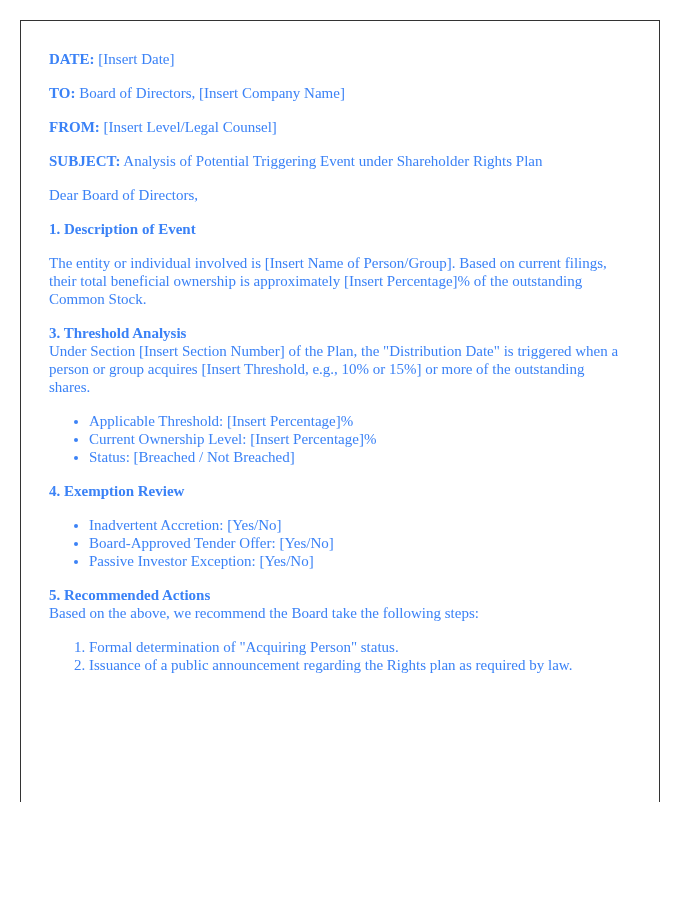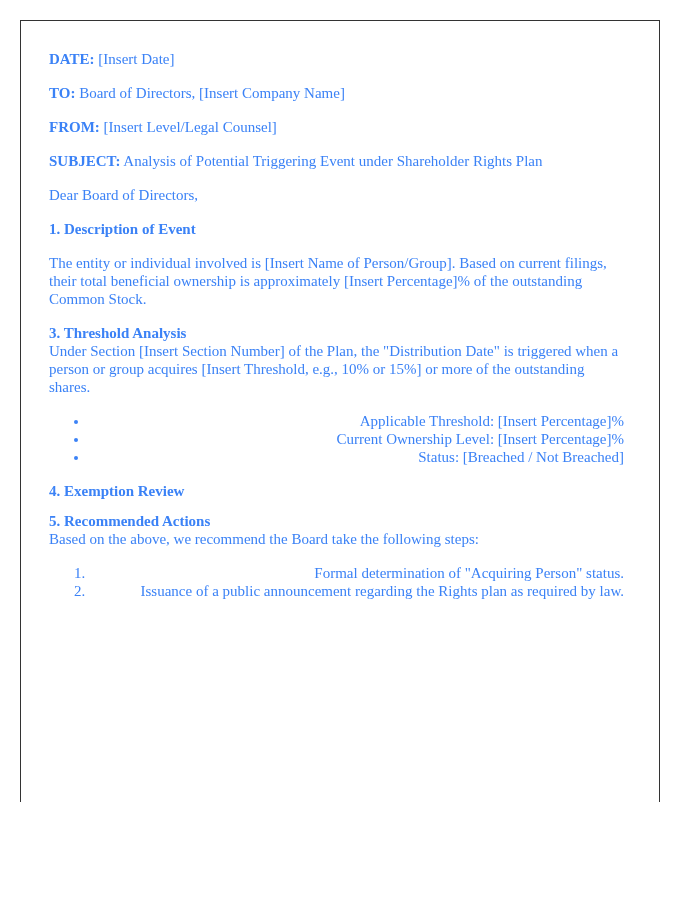--- a/index.html
+++ b/index.html
@@ -13,21 +13,21 @@
   .doc {
     position: absolute; left: 28px; top: 29px; width: 575px;
     font-family: "Liberation Serif", "DejaVu Serif", serif;
     font-size: 15px; line-height: 18px; color: #3b82f6;
   }
   .doc p { margin: 0 0 16px 0; }
   .doc p.hdr { margin-bottom: 16px; }
   .doc b { font-weight: bold; }
   .sec { margin-bottom: 16px; }
   .sec .title { font-weight: bold; display: block; }
-  ul, ol { margin: 16px 0 16px 0; padding-left: 40px; text-align: right; }
+  ul, ol { margin: 16px 0 16px 0; padding-left: 40px; }
   ul li { list-style: disc; }
   ol li { list-style: decimal; }
 </style>
 </head>
 <body>
 
 <div class="frame">
   <div class="doc">
 
     <p class="hdr"><b>DATE:</b> <span>[Insert Date]</span></p>
@@ -48,22 +48,27 @@
     <div class="sec" style="margin-bottom:16px">
       <span class="title">3. Threshold Analysis</span>
       <span>Under Section [Insert Section Number] of the Plan, the "Distribution Date" is triggered when a person or group acquires [Insert Threshold, e.g., 10% or 15%] or more of the outstanding shares.</span>
       <ul>
         <li>Applicable Threshold: [Insert Percentage]%</li>
         <li>Current Ownership Level: [Insert Percentage]%</li>
         <li>Status: [Breached / Not Breached]</li>
       </ul>
     </div>
 
-    <div class="sec" style="margin-bottom:12px">
+    <div class="sec" style="margin-bottom:4px">
       <span class="title">4. Exemption Review</span>
+      <ul>
+        <li>Inadvertent Accretion: [Yes/No]</li>
+        <li>Board-Approved Tender Offer: [Yes/No]</li>
+        <li>Passive Investor Exception: [Yes/No]</li>
+      </ul>
     </div>
 
     <div class="sec" style="margin-bottom:0">
       <span class="title">5. Recommended Actions</span>
       <span>Based on the above, we recommend the Board take the following steps:</span>
       <ol>
         <li>Formal determination of "Acquiring Person" status.</li>
         <li>Issuance of a public announcement regarding the Rights plan as required by law.</li>
       </ol>
     </div>

